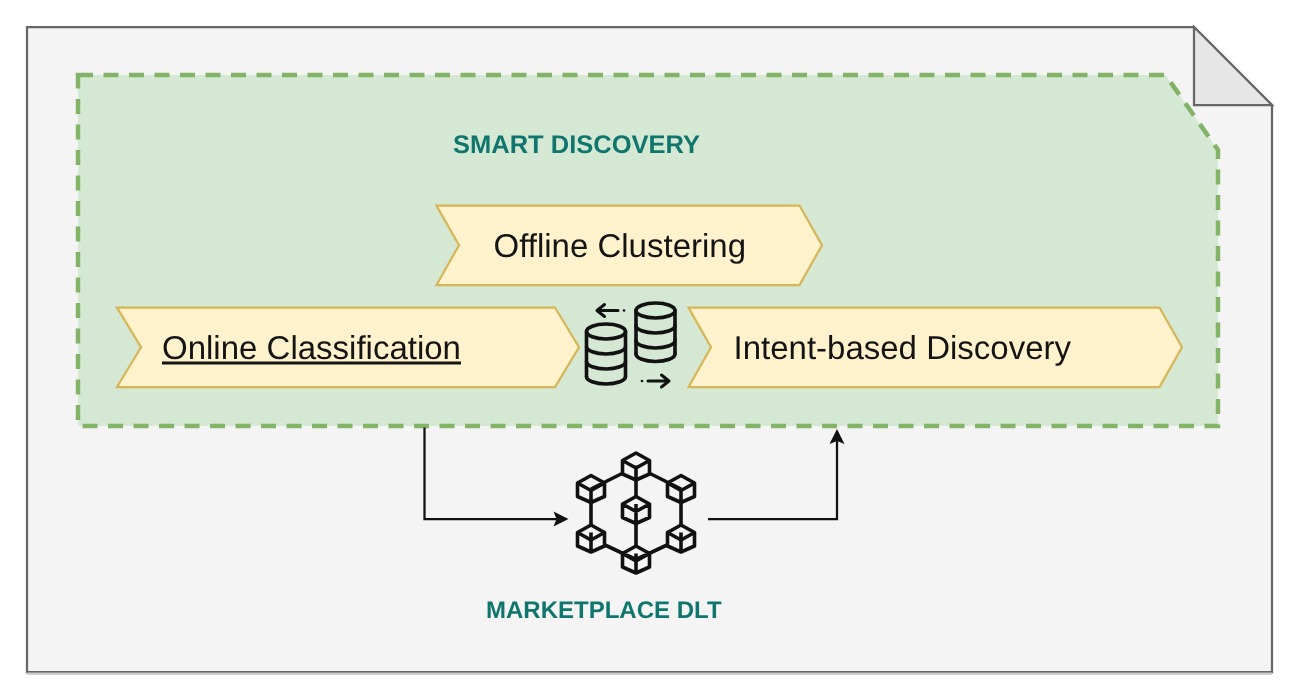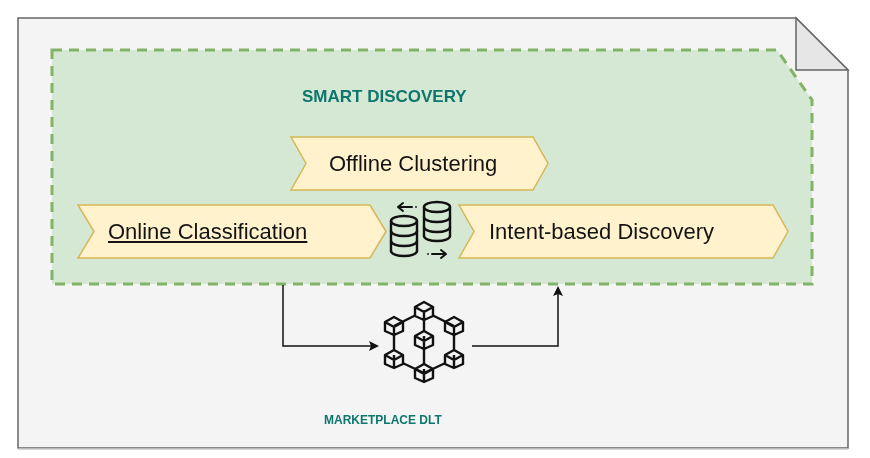--- a/index.html
+++ b/index.html
@@ -72,13 +72,13 @@
       <path d="M394 350 L403 355 L394 360 L385 355 Z M385 355 L385 364 L394 368 L403 364 L403 355 M394 360 L394 368" fill="#f4f4f4"></path>
       <path d="M454 350 L463 355 L454 360 L445 355 Z M445 355 L445 364 L454 368 L463 364 L463 355 M454 360 L454 368" fill="#f4f4f4"></path>
       <path d="M424 364 L433 369 L424 374 L415 369 Z M415 369 L415 378 L424 382 L433 378 L433 369 M424 374 L424 382" fill="#f4f4f4"></path>
     </g>
 </svg>
 
 <div class="lbl title" style="left:302px; top:87px;">SMART DISCOVERY</div>
 <div class="lbl chev-text" style="left:317px; top:151px;margin-left:12px;">Offline Clustering</div>
 <div class="lbl chev-text" style="left:108px; top:219px;text-decoration:underline;">Online Classification</div>
 <div class="lbl chev-text" style="left:489px; top:219px;">Intent-based Discovery</div>
-<div class="lbl title" style="left:324px; top:413px; font-size:12px;">MARKETPLACE DLT</div>
+<div class="lbl title" style="left:324px; top:399px; font-size:16px;">MARKETPLACE DLT</div>
 
 </body></html>

